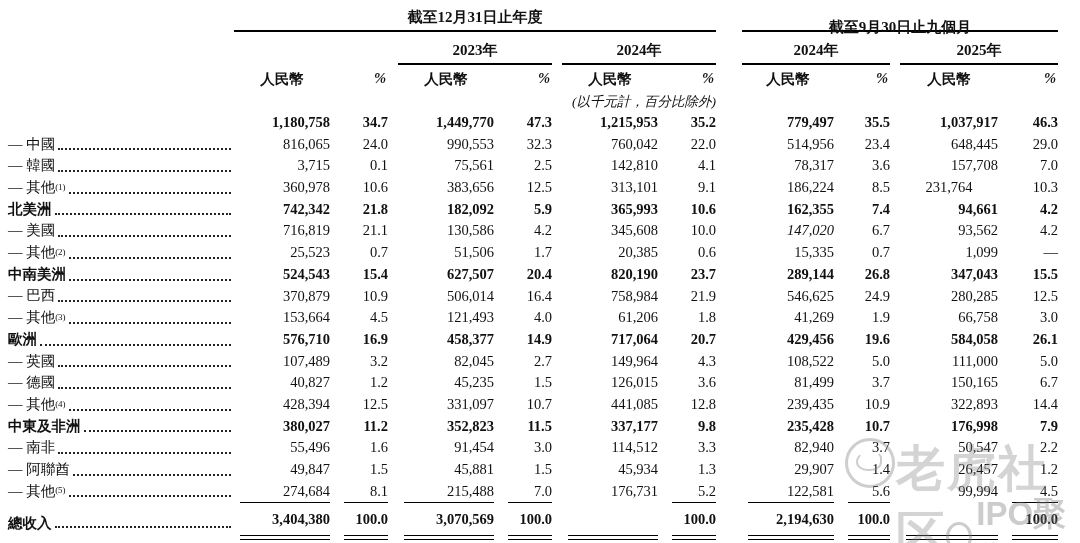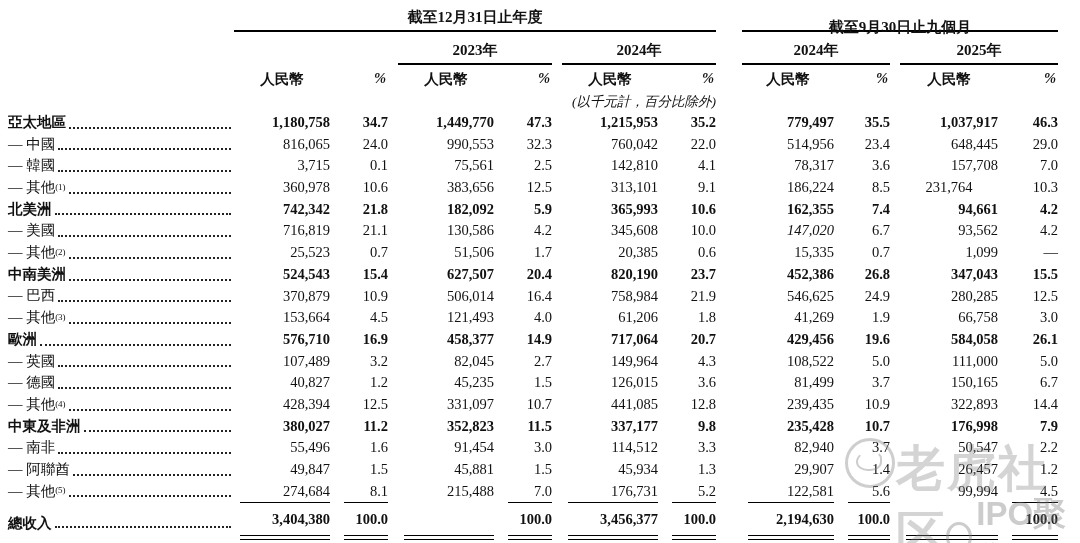--- a/index.html
+++ b/index.html
@@ -81,24 +81,20 @@
     <div class="sub-pct" style="grid-column:6">%</div>
     <div class="sub-cur" style="grid-column:8">人民幣</div>
     <div class="sub-pct" style="grid-column:9">%</div>
     <div class="sub-cur" style="grid-column:11">人民幣</div>
     <div class="sub-pct" style="grid-column:12">%</div>
     <div class="sub-cur" style="grid-column:14">人民幣</div>
     <div class="sub-pct" style="grid-column:15">%</div>
 
     <div class="units-note">(以千元計，百分比除外)</div>
 
-  <div class="lbl bold" style="grid-area: 5 / 1;">
-        <span>亞太地區</span>
-        <div class="leader"></div>
-      </div>
       <div class="num bold" style="grid-area: 5 / 2;">1,180,758</div>
       <div class="num bold" style="grid-area: 5 / 3;">34.7</div>
       <div class="num bold" style="grid-area: 5 / 5;">1,449,770</div>
       <div class="num bold" style="grid-area: 5 / 6;">47.3</div>
       <div class="num bold" style="grid-area: 5 / 8;">1,215,953</div>
       <div class="num bold" style="grid-area: 5 / 9;">35.2</div>
       <div class="num bold" style="grid-area: 5 / 11;">779,497</div>
       <div class="num bold" style="grid-area: 5 / 12;">35.5</div>
       <div class="num bold" style="grid-area: 5 / 14;">1,037,917</div>
       <div class="num bold" style="grid-area: 5 / 15;">46.3</div>
@@ -191,21 +187,21 @@
       <div class="lbl bold" style="grid-area: 12 / 1;">
         <span>中南美洲</span>
         <div class="leader"></div>
       </div>
       <div class="num bold" style="grid-area: 12 / 2;">524,543</div>
       <div class="num bold" style="grid-area: 12 / 3;">15.4</div>
       <div class="num bold" style="grid-area: 12 / 5;">627,507</div>
       <div class="num bold" style="grid-area: 12 / 6;">20.4</div>
       <div class="num bold" style="grid-area: 12 / 8;">820,190</div>
       <div class="num bold" style="grid-area: 12 / 9;">23.7</div>
-      <div class="num bold" style="grid-area: 12 / 11;">452,386</div>
+      <div class="num bold" style="grid-area: 12 / 11;">289,144</div>
       <div class="num bold" style="grid-area: 12 / 12;">26.8</div>
       <div class="num bold" style="grid-area: 12 / 14;">347,043</div>
       <div class="num bold" style="grid-area: 12 / 15;">15.5</div>
       <div class="lbl" style="grid-area: 13 / 1;">
         <span>— 巴西</span>
         <div class="leader"></div>
       </div>
       <div class="num" style="grid-area: 13 / 2;">370,879</div>
       <div class="num" style="grid-area: 13 / 3;">10.9</div>
       <div class="num" style="grid-area: 13 / 5;">506,014</div>
@@ -344,22 +340,22 @@
       <div class="num" style="grid-area: 22 / 11;">122,581</div>
       <div class="num" style="grid-area: 22 / 12;">5.6</div>
       <div class="num" style="grid-area: 22 / 14;">99,994</div>
       <div class="num" style="grid-area: 22 / 15;">4.5</div>
       <div class="lbl bold tot-lbl" style="grid-area: 23 / 1;">
         <span>總收入</span>
         <div class="leader"></div>
       </div>
       <div class="num tot ml-r" style="grid-area: 23 / 2;">3,404,380</div>
       <div class="num tot ml-p" style="grid-area: 23 / 3;">100.0</div>
+      <div class="num tot ml-r" style="grid-area: 23 / 5;">3,070,569</div>
       <div class="num tot ml-p" style="grid-area: 23 / 6;">100.0</div>
-      <div class="num tot ml-r" style="grid-area: 23 / 8;">3,456,377</div>
       <div class="num tot ml-p" style="grid-area: 23 / 9;">100.0</div>
       <div class="num tot ml-r" style="grid-area: 23 / 11;">2,194,630</div>
       <div class="num tot ml-p" style="grid-area: 23 / 12;">100.0</div>
       <div class="num tot ml-p" style="grid-area: 23 / 15;">100.0</div>
       <div class="dbl ml-r" style="grid-area: 24 / 2;"></div>
       <div class="dbl ml-p" style="grid-area: 24 / 3;"></div>
       <div class="dbl ml-r" style="grid-area: 24 / 5;"></div>
       <div class="dbl ml-p" style="grid-area: 24 / 6;"></div>
       <div class="dbl ml-r" style="grid-area: 24 / 8;"></div>
       <div class="dbl ml-p" style="grid-area: 24 / 9;"></div>

